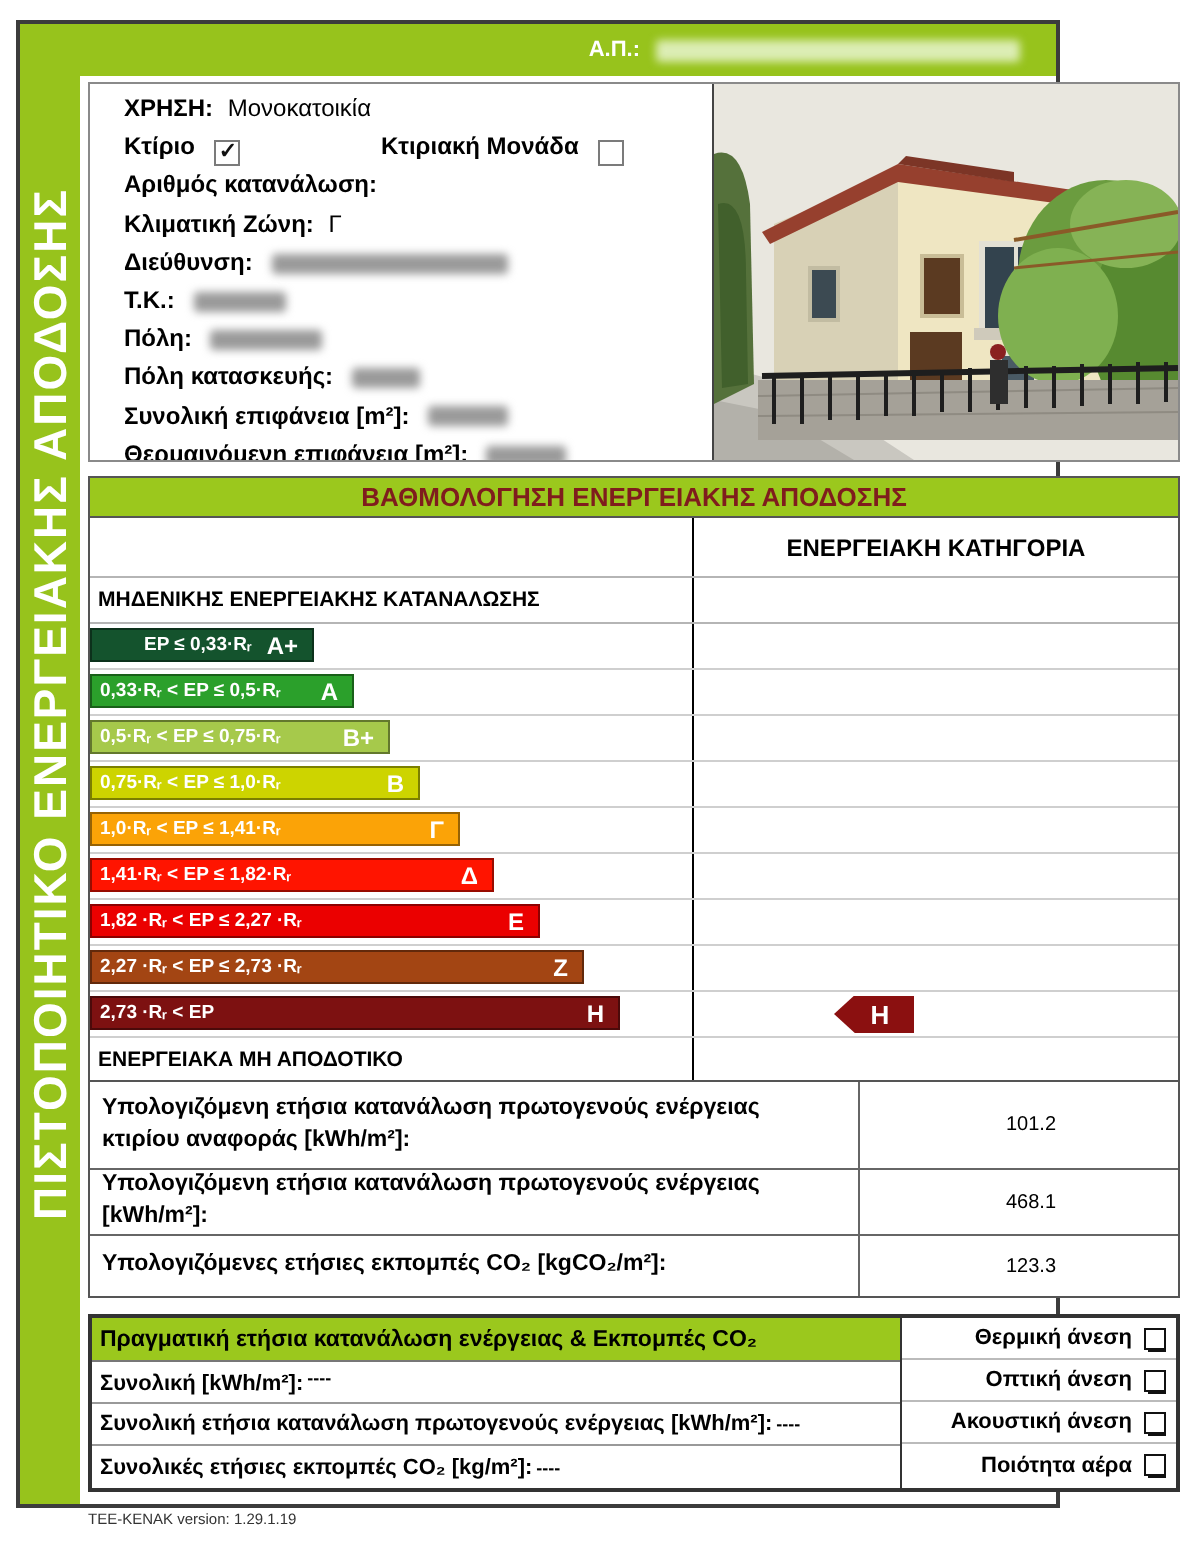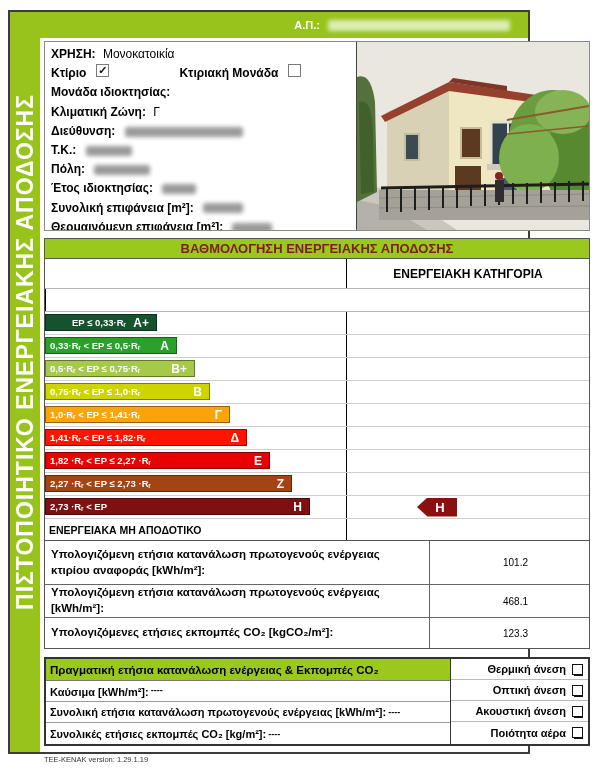--- a/index.html
+++ b/index.html
@@ -8,27 +8,27 @@
   .frame{position:absolute;left:8px;top:10px;width:522px;height:744px;border:2px solid #3c3c3c;background:#fff;box-sizing:border-box;}
   
   .topbar{height:26px;display:flex;align-items:center;justify-content:flex-end;padding-right:18px;box-sizing:border-box;}
   .ap-label{color:#fff;font-weight:bold;font-size:11px;margin-right:8px;}
   .ap-redact{width:182px;height:11px;background:#dcedb4;border-radius:2px;filter:blur(2px);}
   
   .sidebar{position:absolute;left:0;top:0;width:30px;height:740px;display:flex;align-items:center;justify-content:center;padding-bottom:60px;box-sizing:border-box;}
   .sidebar-text{writing-mode:vertical-rl;transform:rotate(180deg);color:#fff;font-weight:bold;font-size:23px;letter-spacing:1px;white-space:nowrap;}
   .content{margin-left:30px;width:552px;box-sizing:border-box;padding:3px 2px 0 4px;}
   
-  .info-box{display:flex;border:1px solid #8a8a8a;height:190px;box-sizing:border-box;background:#fff;}
+  .info-box{display:flex;border:1px solid #8a8a8a;height:190px;box-sizing:border-box;background:#fff;padding-left:11px;}
   .form{flex:1;padding:3px 6px;font-size:12px;line-height:19.2px;color:#000;overflow:hidden;}
   .flabel{font-weight:bold;}
   .fvalue{font-weight:normal;margin-left:4px;}
   .redact{display:inline-block;height:10px;background:#9a9a9a;border-radius:2px;filter:blur(2px);vertical-align:middle;margin-left:6px;}
   .w120{width:118px;} .w46{width:46px;} .w56{width:56px;} .w34{width:34px;} .w40{width:40px;}
-  .cbrow{display:flex;align-items:flex-start;gap:6px;}
+  .cbrow{display:flex;align-items:flex-end;gap:6px;}
   .formcbx{display:inline-flex;width:11px;height:11px;border:1px solid #7b7b7b;background:#fff;align-items:center;justify-content:center;font-size:11px;font-weight:bold;line-height:1;color:#111;margin-left:4px;}
   .cb-gap{width:58px;}
   .photo{width:232px;border-left:1px solid #444;background:#e8e6de;}
   
   .band-title{margin-top:7px;height:21px;border:1px solid #555;display:flex;align-items:center;justify-content:center;font-weight:bold;font-size:13px;color:#7f1d1d;box-sizing:border-box;}
   
   .rating-box{border:1px solid #555;border-top:none;box-sizing:border-box;background:#fff;}
   .rrow{display:flex;box-sizing:border-box;}
   .lcell{width:301px;box-sizing:border-box;position:relative;}
   .rcell{flex:1;border-left:1px solid #000;box-sizing:border-box;display:flex;align-items:center;}
@@ -89,41 +89,41 @@
           <div class="cbrow">
             <span class="flabel">Κτίριο</span>
             <span class="formcbx">
                 <span>✓</span>
               </span>
             <span class="cb-gap"></span>
             <span class="flabel">Κτιριακή Μονάδα</span>
             <span class="formcbx"></span>
           </div>
           <div>
-            <span class="flabel">Μονάδα ιδιοκτησίας:</span>
+            <span class="flabel">Αριθμός κατανάλωση:</span>
             <span class="fvalue"></span>
           </div>
           <div>
             <span class="flabel">Κλιματική Ζώνη:</span>
             <span class="fvalue">Γ</span>
           </div>
           <div>
             <span class="flabel">Διεύθυνση:</span>
             <span class="redact w120"></span>
           </div>
           <div>
             <span class="flabel">Τ.Κ.:</span>
             <span class="redact w46"></span>
           </div>
           <div>
             <span class="flabel">Πόλη:</span>
             <span class="redact w56"></span>
           </div>
           <div>
-            <span class="flabel">Έτος ιδιοκτησίας:</span>
+            <span class="flabel">Πόλη κατασκευής:</span>
             <span class="redact w34"></span>
           </div>
           <div>
             <span class="flabel">Συνολική επιφάνεια [m²]:</span>
             <span class="redact w40"></span>
           </div>
           <div>
             <span class="flabel">Θερμαινόμενη επιφάνεια [m²]:</span>
             <span class="redact w40"></span>
           </div>
@@ -187,20 +187,21 @@
       <div class="band-title" style="background: rgb(155, 200, 29);">ΒΑΘΜΟΛΟΓΗΣΗ ΕΝΕΡΓΕΙΑΚΗΣ ΑΠΟΔΟΣΗΣ</div>
 
       <div class="rating-box">
 
         <div class="rrow hdr-row">
           <div class="lcell"></div>
           <div class="rcell">ΕΝΕΡΓΕΙΑΚΗ ΚΑΤΗΓΟΡΙΑ</div>
         </div>
 
         <div class="rrow lbl-row">
+          <div class="lcell">ΜΗΔΕΝΙΚΗΣ ΕΝΕΡΓΕΙΑΚΗΣ ΚΑΤΑΝΑΛΩΣΗΣ</div>
           <div class="rcell"></div>
         </div>
 
         <div class="rrow band-row">
           <div class="lcell">
               <div class="bar" style="width: 112px; background: #14532d; padding-left: 22px;">
                 <span class="rng">EP ≤ 0,33·Rᵣ</span>
                 <span class="ltr">A+</span>
               </div>
             </div>
@@ -299,21 +300,21 @@
         <div class="mrow mh30">
           <div class="mlabel">Υπολογιζόμενες ετήσιες εκπομπές CO₂ [kgCO₂/m²]:</div>
           <div class="mvalue">123.3</div>
         </div>
       </div>
 
       <div class="actual-box">
         <div class="actual-left">
           <div class="actual-hdr" style="background: rgb(155, 200, 29);">Πραγματική ετήσια κατανάλωση ενέργειας &amp; Εκπομπές CO₂</div>
           <div class="arow">
-            <span><span class="albl">Καύσιμα [kWh/m²]:</span><span class="dashes">----</span></span>
+            <span><span class="albl">Συνολική [kWh/m²]:</span><span class="dashes">----</span></span>
           </div>
           <div class="arow">
             <span class="albl">Συνολική ετήσια κατανάλωση πρωτογενούς ενέργειας [kWh/m²]:</span>
               <span class="dashes">----</span>
           </div>
           <div class="arow">
             <span class="albl">Συνολικές ετήσιες εκπομπές CO₂ [kg/m²]:</span>
               <span class="dashes">----</span>
           </div>
         </div>

